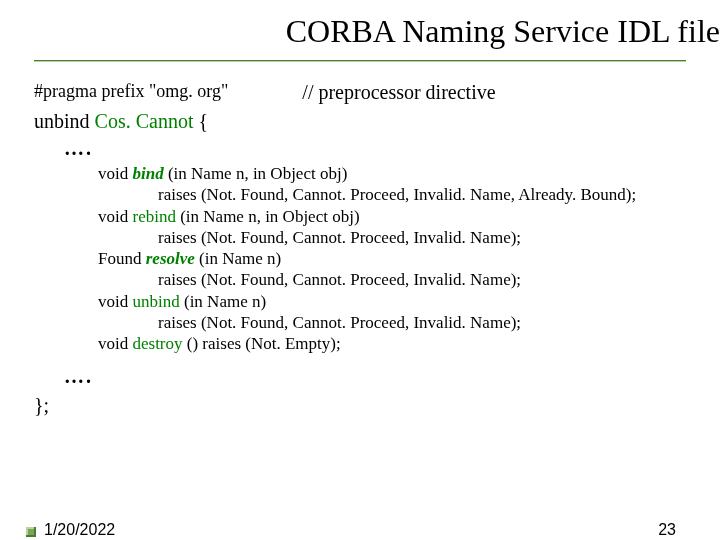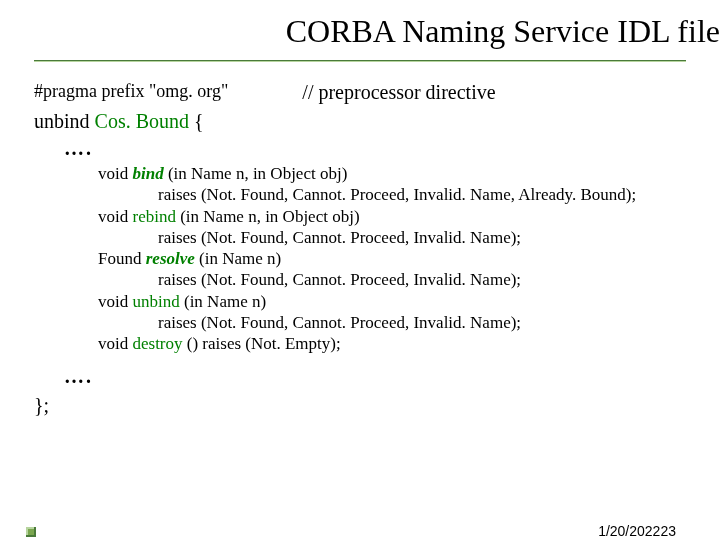--- a/index.html
+++ b/index.html
@@ -83,24 +83,24 @@
   .ref {
     font-size: 20px;
     margin-top: 6px;
   }
   .footer {
     position: absolute;
     bottom: 14px;
     left: 0;
     right: 0;
     display: flex;
-    justify-content: flex-end;
+    justify-content: space-between;
     padding: 0 44px 0 44px;
     font-family: Arial, Helvetica, sans-serif;
-    font-size: 14px;
+    font-size: 16px;
     color: #000;
   }
   .bullet {
     position: absolute;
     left: 26px;
     bottom: 16px;
     width: 10px;
     height: 10px;
     background: #7aa64f;
     box-shadow: inset -2px -2px 0 #4a7a3a, inset 2px 2px 0 #b7d59f;
@@ -115,21 +115,21 @@
     <div class="top"></div>
       <div class="bot"></div>
   </div>
 
   <div class="content">
     <div class="row1">
       <span class="pragma">#pragma prefix "omg. org"</span>
       <span class="comment">// preprocessor directive</span>
     </div>
     <div class="module">
-      <span>unbind </span><span class="kw-green">Cos. Bound</span><span> {</span>
+      <span>unbind </span><span class="kw-green">Cos. Cannot</span><span> {</span>
     </div>
     <div class="dots">….</div>
 
     <div class="codeblock">
       <div><span>void </span><span class="kw-green bold">bind</span><span> (in Name n, in Object obj)</span></div>
       <div class="indent">raises (Not. Found, Cannot. Proceed, Invalid. Name, Already. Bound);</div>
       <div><span>void </span><span class="kw-green">rebind</span><span> (in Name n, in Object obj)</span></div>
       <div class="indent">raises (Not. Found, Cannot. Proceed, Invalid. Name);</div>
       <div><span>Found </span><span class="kw-green bold">resolve</span><span> (in Name n)</span></div>
       <div class="indent">raises (Not. Found, Cannot. Proceed, Invalid. Name);</div>

